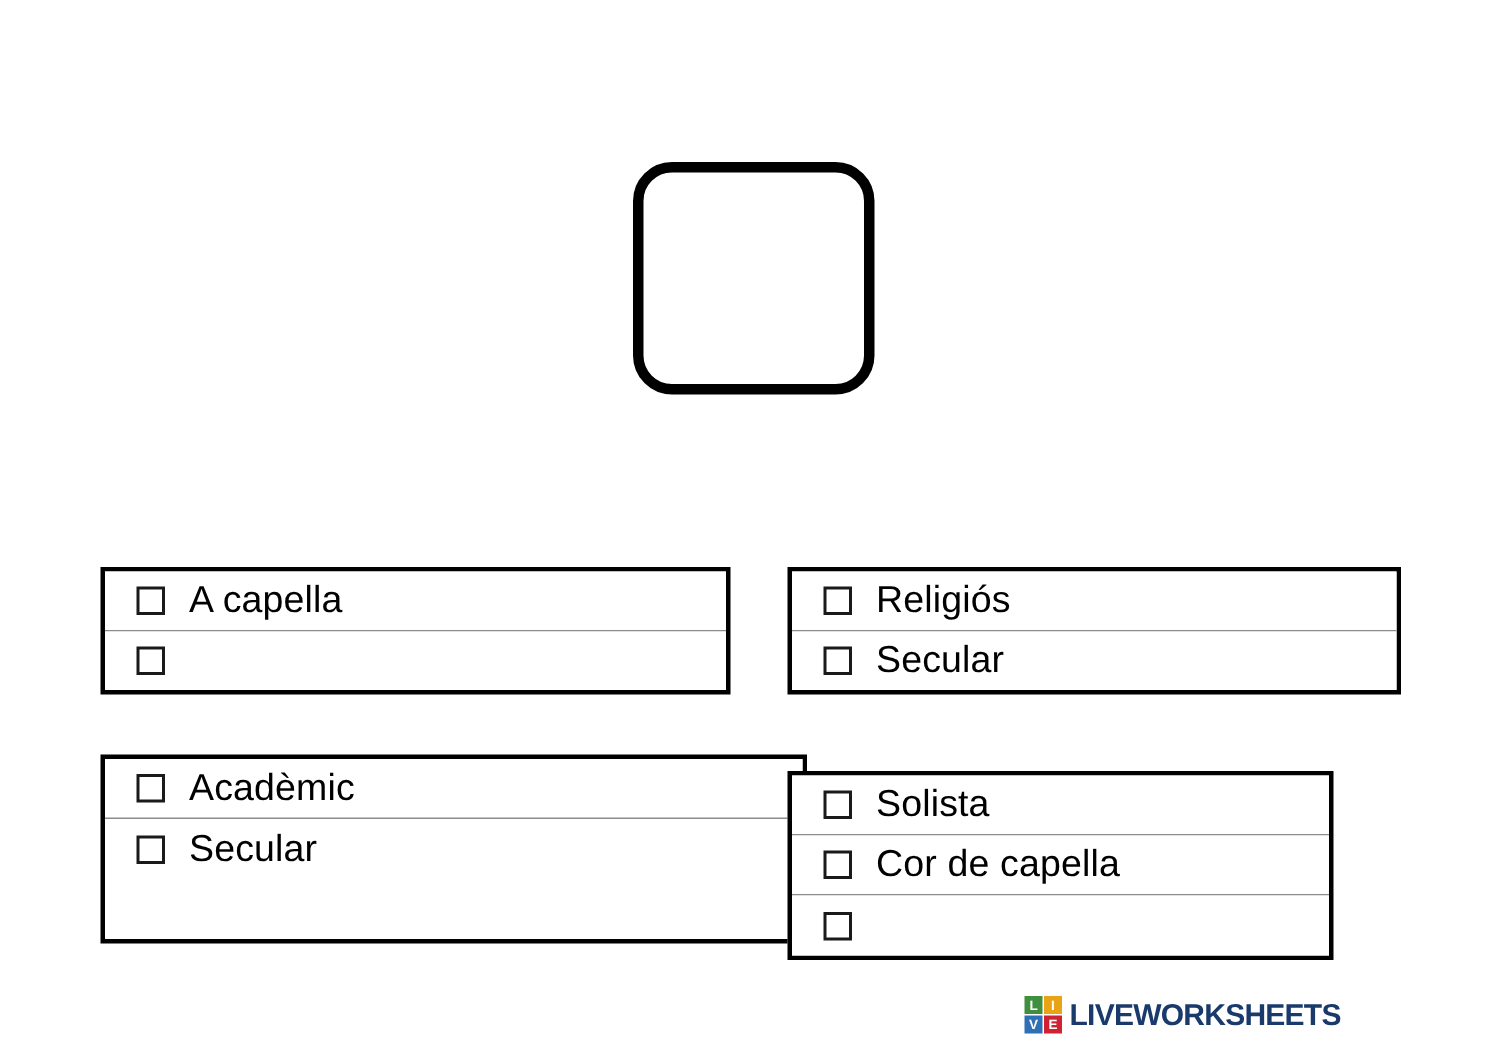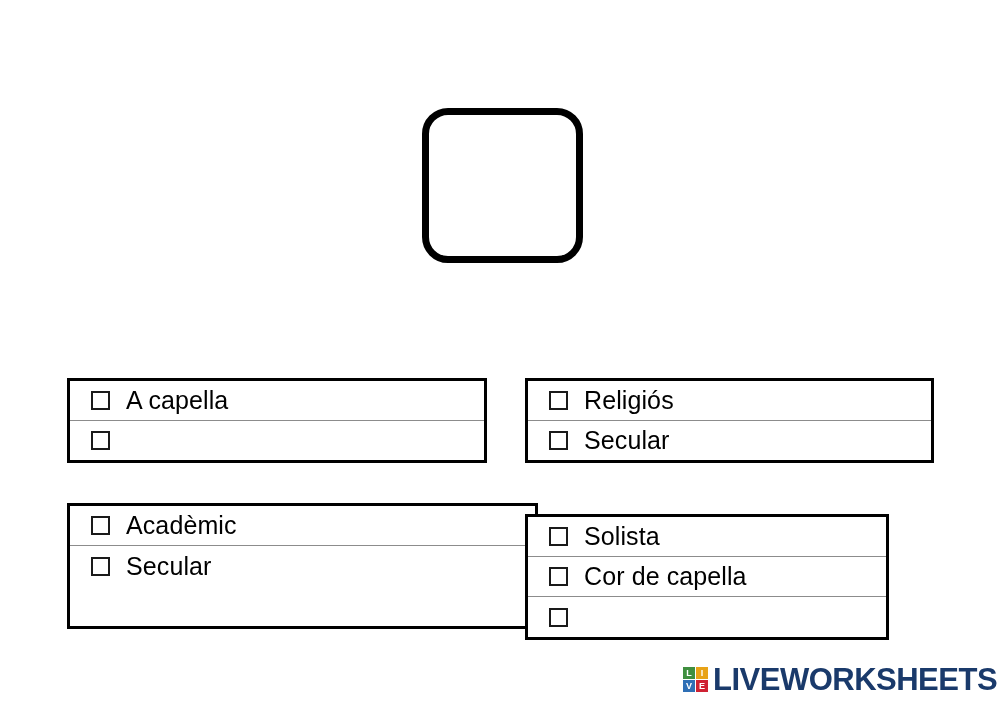--- a/index.html
+++ b/index.html
@@ -98,21 +98,21 @@
     font-weight: bold;
     color: #ffffff;
     font-family: "Liberation Sans", sans-serif;
     line-height: 1;
   }
   .lw-tile.t-l { background: #3f8f3f; }
   .lw-tile.t-i { background: #e8a317; }
   .lw-tile.t-v { background: #2f6fb5; }
   .lw-tile.t-e { background: #cf2233; }
   .lw-wordmark {
-    font-size: 31px;
+    font-size: 20px;
     font-weight: bold;
     letter-spacing: -0.5px;
     color: #1a3a6b;
     line-height: 1;
   }
 </style>
 </head>
 <body>
 
 <div class="drop-box"></div>

